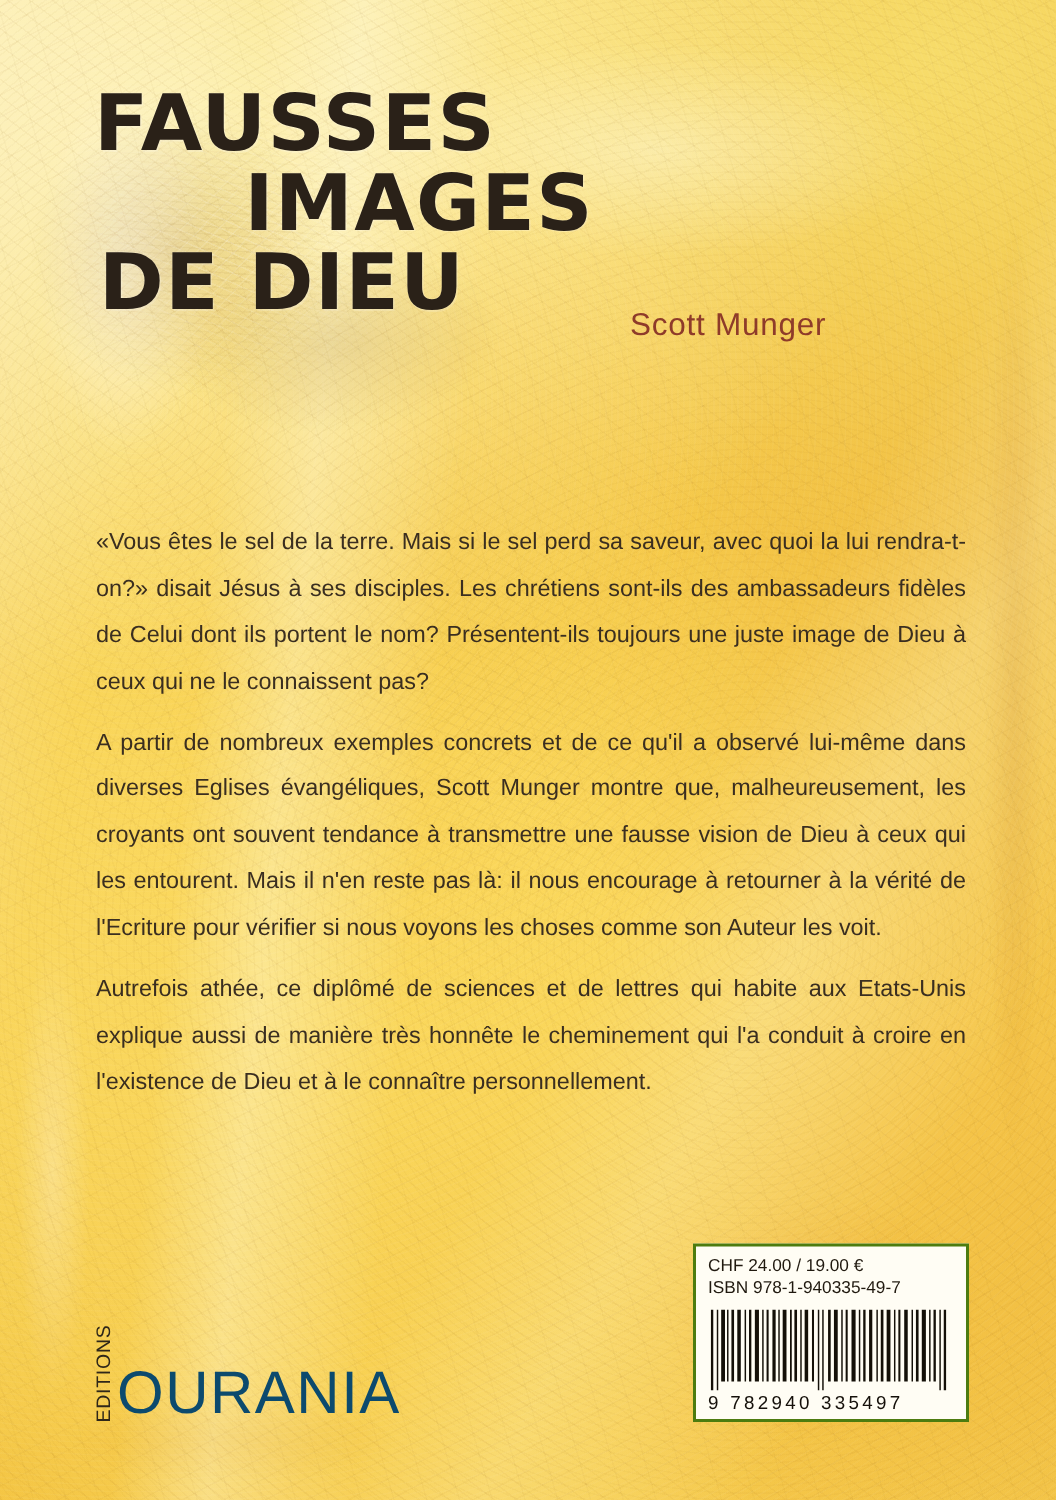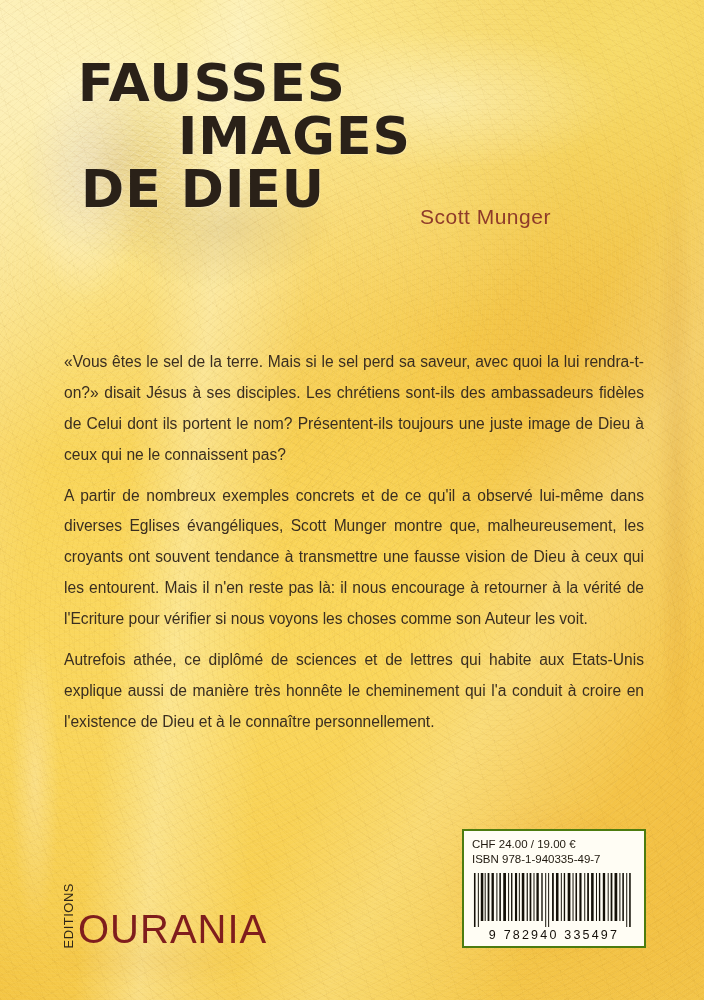--- a/index.html
+++ b/index.html
@@ -112,21 +112,21 @@
       repeating-linear-gradient(-42deg, rgba(255,255,255,0.12) 0 1px, rgba(0,0,0,0) 1px 9px),
       repeating-linear-gradient(8deg, rgba(130,85,18,0.07) 0 1px, rgba(0,0,0,0) 1px 5px);
     -webkit-mask-image: radial-gradient(closest-side at 42% 50%, rgba(0,0,0,1), rgba(0,0,0,0) 80%);
             mask-image: radial-gradient(closest-side at 42% 50%, rgba(0,0,0,1), rgba(0,0,0,0) 80%);
     transform: rotate(-4deg);
   }
 
   
   .title-block {
     position: absolute;
-    left: 81px;
+    left: 66px;
     top: 58px;
     width: 330px;
   }
   .title-line {
     font-family: "DejaVu Sans", sans-serif;
     font-weight: bold;
     font-size: 52px;
     line-height: 0.98;
     letter-spacing: 1px;
     color: #2a2118;
@@ -183,21 +183,21 @@
     color: #2f2719;
     writing-mode: vertical-rl;
     transform: rotate(180deg);
     line-height: 1;
     padding-bottom: 2px;
   }
   .publisher .ourania {
     font-family: "Liberation Sans", sans-serif;
     font-size: 40px;
     letter-spacing: 1px;
-    color: #7f1d1d;
+    color: #0c4a6e;
     line-height: 0.95;
   }
 
   
   .barcode-box {
     position: absolute;
     right: 58px;
     bottom: 52px;
     width: 184px;
     background: #fffdf4;
@@ -216,21 +216,20 @@
     margin-top: 5px;
     height: 54px;
     width: 100%;
     display: block;
   }
   .barcode-digits {
     font-family: "Liberation Sans", sans-serif;
     font-size: 12.5px;
     letter-spacing: 2.2px;
     color: #15100a;
-    text-align: center;
     margin-top: 1px;
     white-space: nowrap;
   }
 </style>
 </head>
 <body>
 
 <div id="cover">
 
   <div class="bg-layer bg-base"></div>

